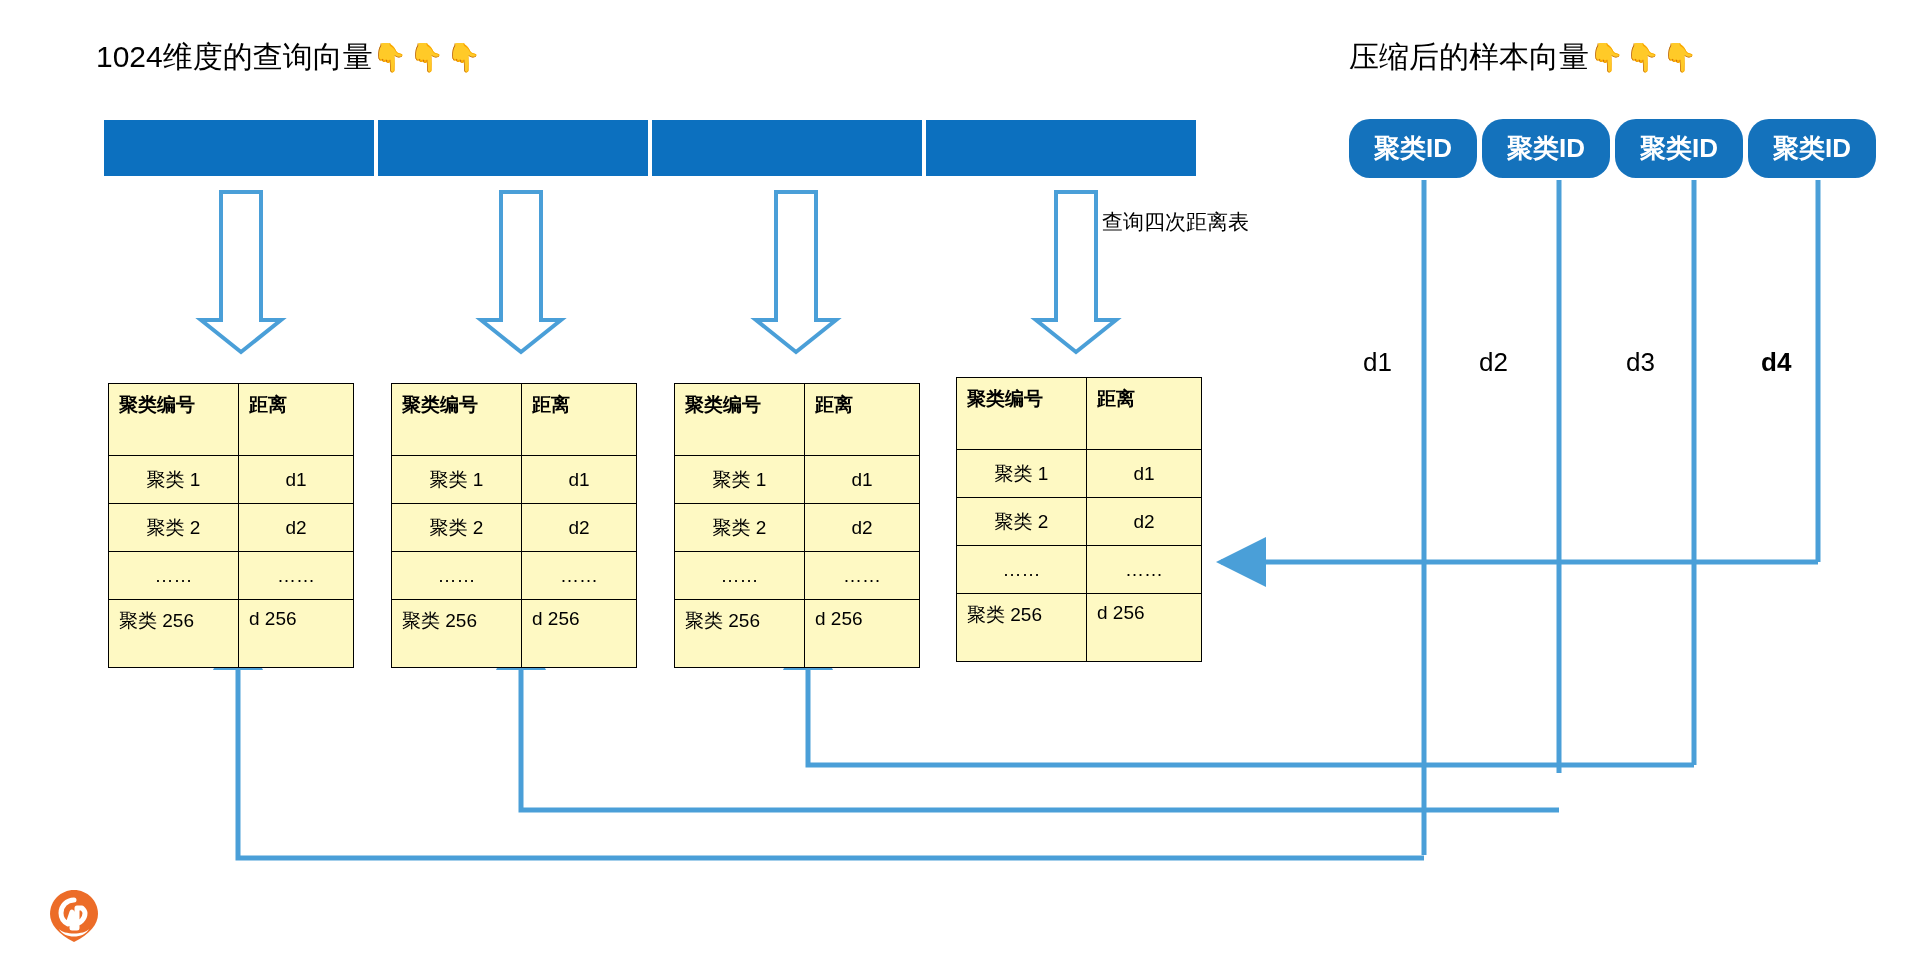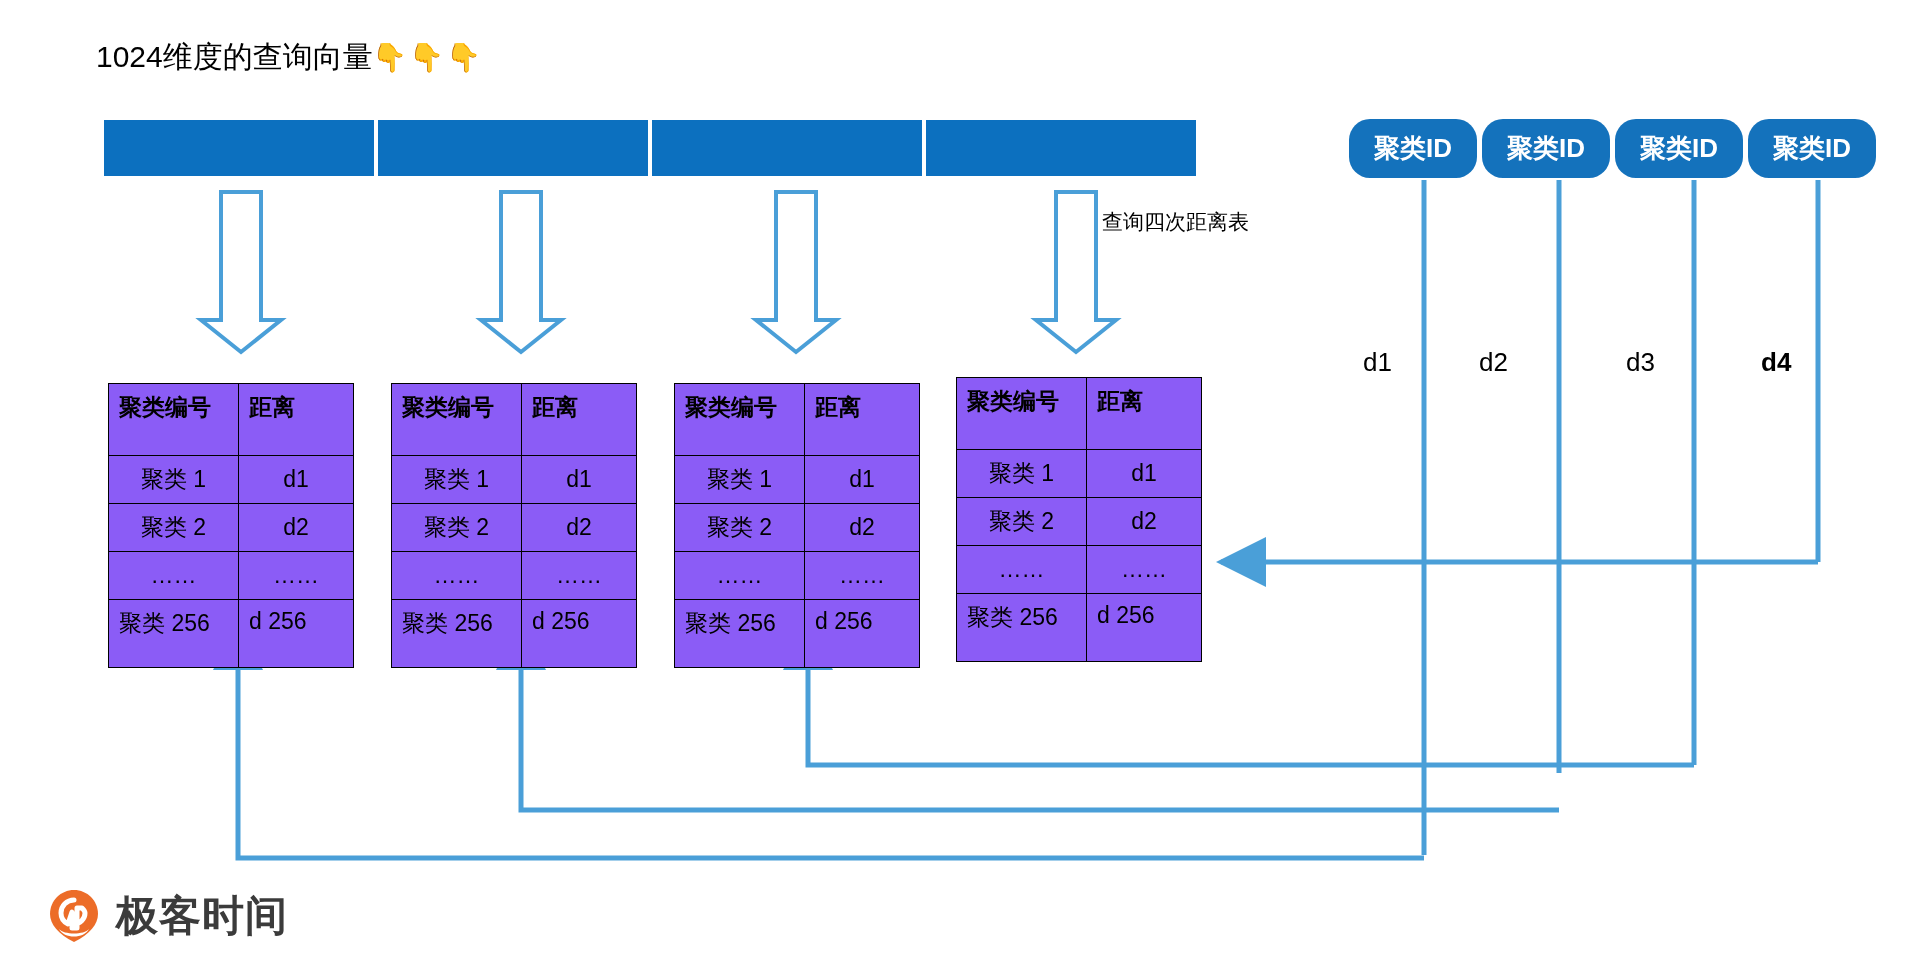--- a/index.html
+++ b/index.html
@@ -65,25 +65,25 @@
 
   
   .dtable{
     position:absolute;
     border-collapse:collapse;
     background:#fff;
     table-layout:fixed;
   }
   .dtable td{
     border:1.6px solid #000;
-    font-size:23px;
+    font-size:19px;
     color:#000;
     padding:6px 10px;
     vertical-align:middle;
-    background:#8b5cf6;
+    background:#fef9c3;
     box-sizing:border-box;
   }
   .dtable td.hd{font-weight:bold;}
   .dtable td.c1{width:130px;}
   .dtable td.c2{width:115px;}
   .dtable tr.hdrow td{height:72px;vertical-align:top;padding-top:8px;}
   .dtable tr.r td{height:48px;text-align:center;}
   .dtable tr.last td{height:68px;vertical-align:top;padding-top:8px;}
   .dtable td.ctr{text-align:center;}
 
@@ -154,20 +154,23 @@
 
     <g>
       <path d="M1408,858 L222,858 L222,625" fill="none" stroke="#4a9fd8" stroke-width="5" marker-end="url(#arrHead)"></path>
     </g>
   </svg>
 
   <div class="title" style="left:80px;top:42px;">
     <span>1024维度的查询向量</span><span class="emoji">👇👇👇</span>
   </div>
 
+  <div class="title" style="left:1333px;top:42px;">
+    <span>压缩后的样本向量</span><span class="emoji">👇👇👇</span>
+  </div>
 
   <div class="qseg" style="left:88px;width:270px;"></div>
   <div class="qseg" style="left:362px;width:270px;"></div>
   <div class="qseg" style="left:636px;width:270px;"></div>
   <div class="qseg" style="left:910px;width:270px;"></div>
 
   <div class="idcell" style="left:1333px;width:128px;">聚类ID</div>
   <div class="idcell" style="left:1466px;width:128px;">聚类ID</div>
   <div class="idcell" style="left:1599px;width:128px;">聚类ID</div>
   <div class="idcell" style="left:1732px;width:128px;">聚类ID</div>
@@ -282,16 +285,15 @@
     </table>
 
   <div class="logo">
     <span class="logo-mark">
       <svg width="56" height="56" viewBox="0 0 56 56">
         <path d="M28 2 C14.7 2 4 12.7 4 26 C4 36 12 46 28 54 C44 46 52 36 52 26 C52 12.7 41.3 2 28 2 Z" fill="#ec6c28"></path>
         <path d="M28 12 C20.8 12 15 17.8 15 25 C15 30 18 34 22 36 L26 24 L26 40 L31 40 L31 20 L36 20 C38 22 39 24 39 25 C39 31 34 36 28 36" fill="none" stroke="#ffffff" stroke-width="5" stroke-linecap="round" stroke-linejoin="round"></path>
         <path d="M13 41 C18 47 38 47 43 41 C38 51 18 51 13 41 Z" fill="#ffffff"></path>
       </svg>
     </span>
-    <span class="logo-text">极客时间</span>
   </div>
 
 </div>
 
 </body></html>

